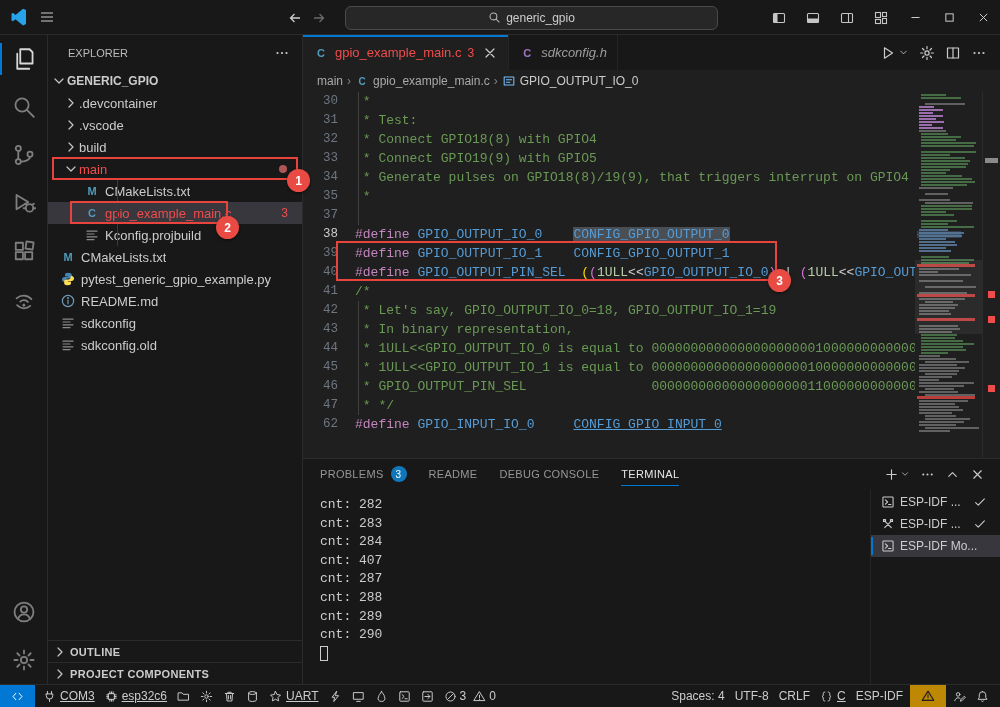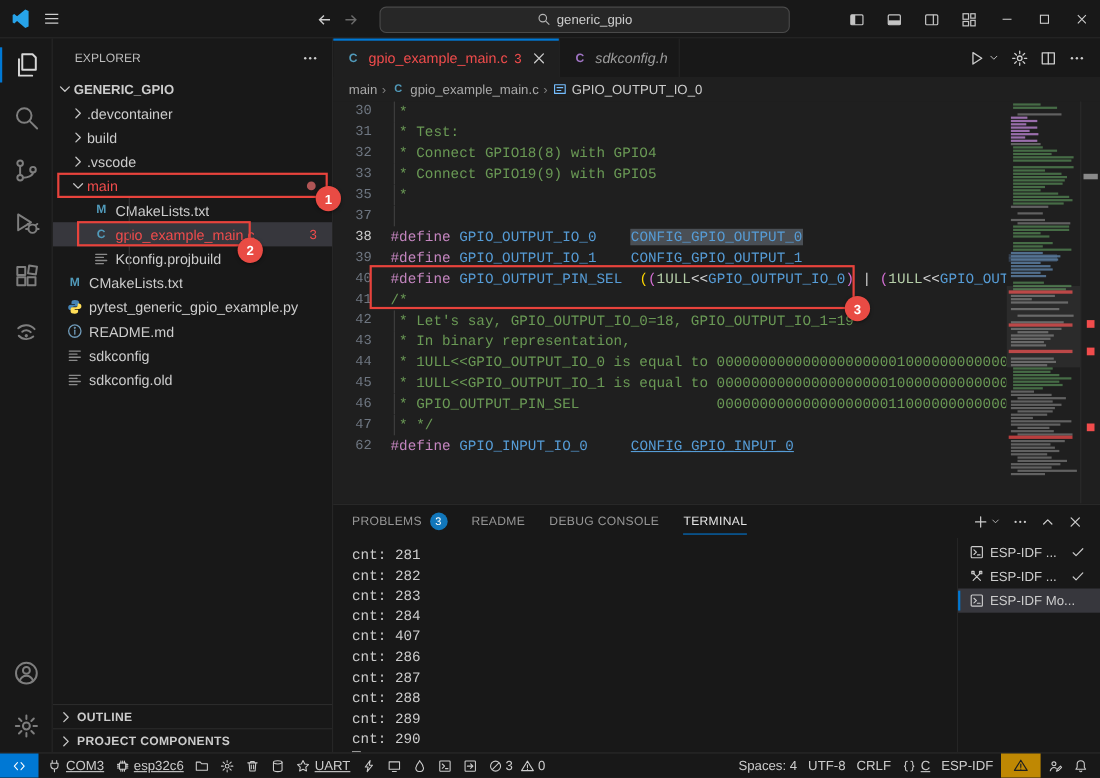--- a/index.html
+++ b/index.html
@@ -322,30 +322,30 @@
           </span>
           <span class="lbl">.devcontainer</span>
         </div>
         <div class="tree-row">
           <span style="width:15px;flex:none"></span>
           <span class="chev">
             <svg viewBox="0 0 16 16" fill="none" stroke="currentColor" stroke-width="1.2" stroke-linecap="round" stroke-linejoin="round">
               <path d="M6 4l4 4-4 4"></path>
             </svg>
           </span>
-          <span class="lbl">build</span>
+          <span class="lbl">.vscode</span>
         </div>
         <div class="tree-row">
           <span style="width:15px;flex:none"></span>
           <span class="chev">
             <svg viewBox="0 0 16 16" fill="none" stroke="currentColor" stroke-width="1.2" stroke-linecap="round" stroke-linejoin="round">
               <path d="M6 4l4 4-4 4"></path>
             </svg>
           </span>
-          <span class="lbl">.vscode</span>
+          <span class="lbl">build</span>
         </div>
         <div class="tree-row">
           <span style="width:15px;flex:none"></span>
           <span class="chev">
             <svg viewBox="0 0 16 16" fill="none" stroke="currentColor" stroke-width="1.2" stroke-linecap="round" stroke-linejoin="round">
               <path d="M4 6l4 4 4-4"></path>
             </svg>
           </span>
           <span class="lbl error">main</span>
           <span class="rdot"></span>
@@ -513,20 +513,24 @@
      <span class="ln ">31</span>
      <span class="ct guide"><span class="tk-c"> * Test:</span></span>
    </div>
           <div class="cl">
      <span class="ln ">32</span>
      <span class="ct guide"><span class="tk-c"> * Connect GPIO18(8) with GPIO4</span></span>
    </div>
           <div class="cl">
      <span class="ln ">33</span>
      <span class="ct guide"><span class="tk-c"> * Connect GPIO19(9) with GPIO5</span></span>
+   </div>
+          <div class="cl">
+     <span class="ln ">34</span>
+     <span class="ct guide"><span class="tk-c"> * Generate pulses on GPIO18(8)/19(9), that triggers interrupt on GPIO4</span></span>
    </div>
           <div class="cl">
      <span class="ln ">35</span>
      <span class="ct guide"><span class="tk-c"> *</span></span>
    </div>
           <div class="cl">
      <span class="ln ">37</span>
      <span class="ct guide"></span>
    </div>
           <div class="cl">
@@ -733,26 +737,24 @@
             </span>
             <span class="ic ">
               <svg viewBox="0 0 16 16" fill="none" stroke="currentColor" stroke-width="1.2" stroke-linecap="round" stroke-linejoin="round">
                 <path d="M4 4l8 8M12 4l-8 8"></path>
               </svg>
             </span>
           </div>
       </div>
       <div class="panel-body">
         <div class="term">
-            <div class="trow">cnt: 281</div>
             <div class="trow">cnt: 282</div>
             <div class="trow">cnt: 283</div>
             <div class="trow">cnt: 284</div>
             <div class="trow">cnt: 407</div>
-            <div class="trow">cnt: 286</div>
             <div class="trow">cnt: 287</div>
             <div class="trow">cnt: 288</div>
             <div class="trow">cnt: 289</div>
             <div class="trow">cnt: 290</div>
             <div class="trow"><span class="cursor"></span></div>
           </div>
         <div class="termlist" style="border-left:1px solid #252525">
             <div class="tl-row ">
      <span class="ic ">
                 <svg viewBox="0 0 16 16" fill="none" stroke="currentColor" stroke-width="1.2" stroke-linecap="round" stroke-linejoin="round">

